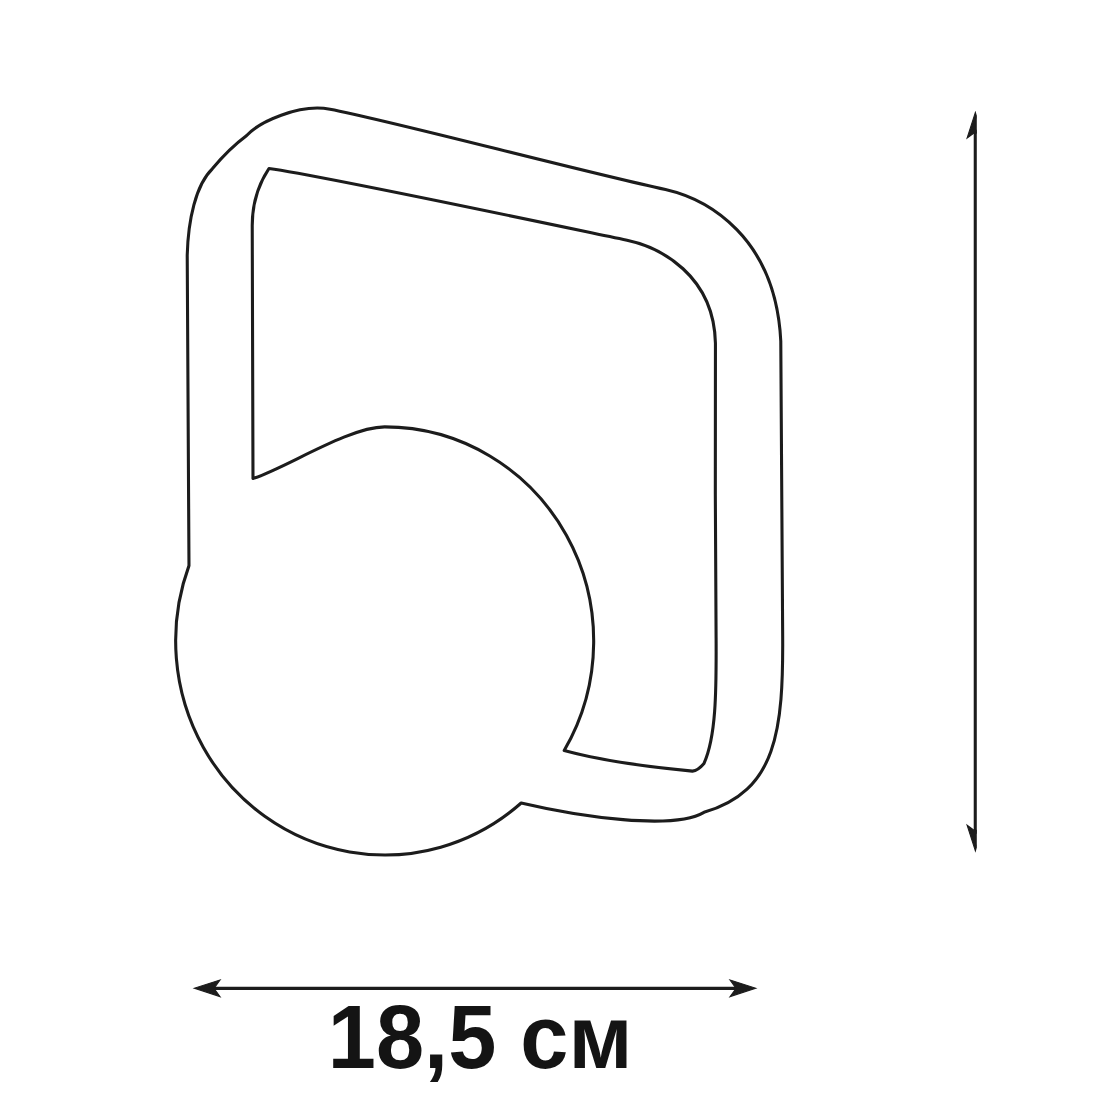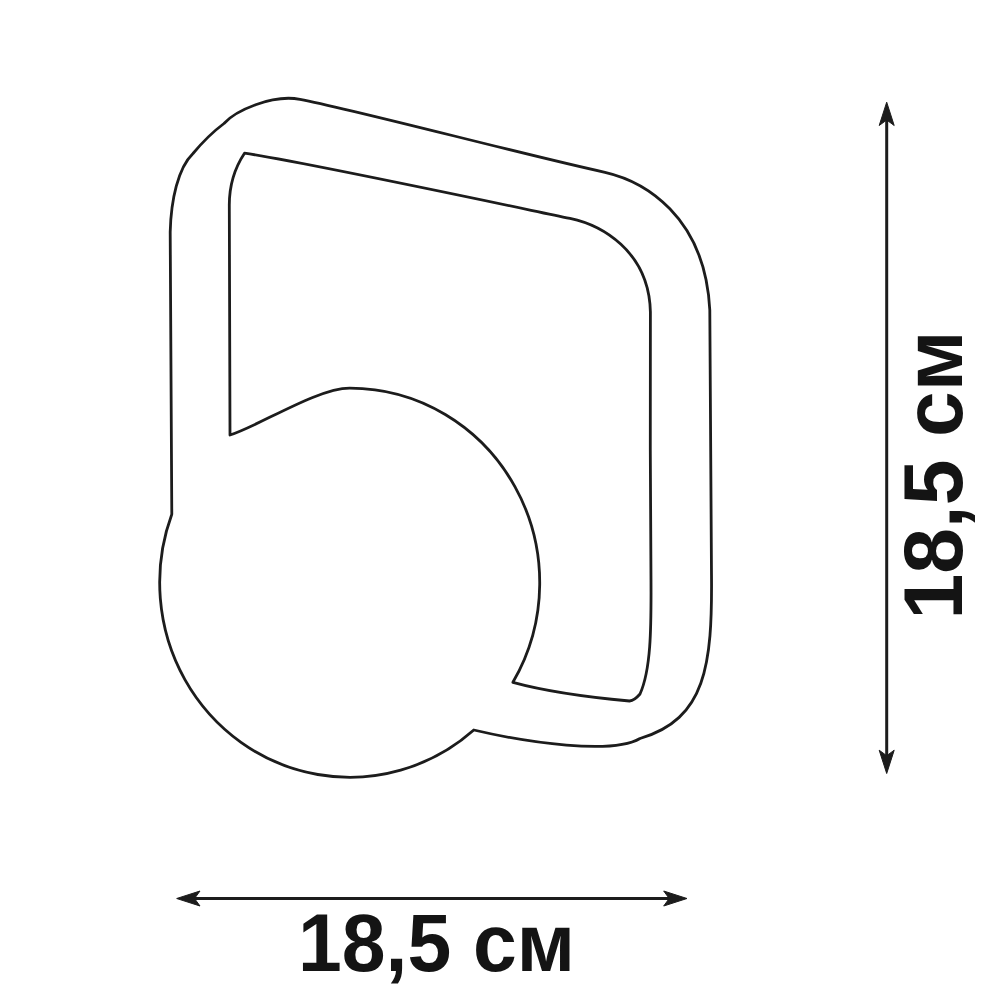--- a/index.html
+++ b/index.html
@@ -1,16 +1,16 @@
 <!DOCTYPE html>
 <html><head>
 <meta charset="utf-8">
 <style>
   html,body{margin:0;padding:0;background:#ffffff;}
-  .page{position:relative;width:1000px;height:1002px;background:#ffffff;overflow:hidden;
+  .page{position:relative;width:888px;height:1002px;background:#ffffff;overflow:hidden;
         font-family:"Liberation Sans", sans-serif;}
 </style>
 </head>
 <body>
 <div class="page">
 <svg width="1000" height="1002" viewBox="0 0 1000 1002" xmlns="http://www.w3.org/2000/svg">
 
   <path id="outer" d="M 171.8 514.3
     L 170.2 232
     C 171 200 178 168 193 153.5

